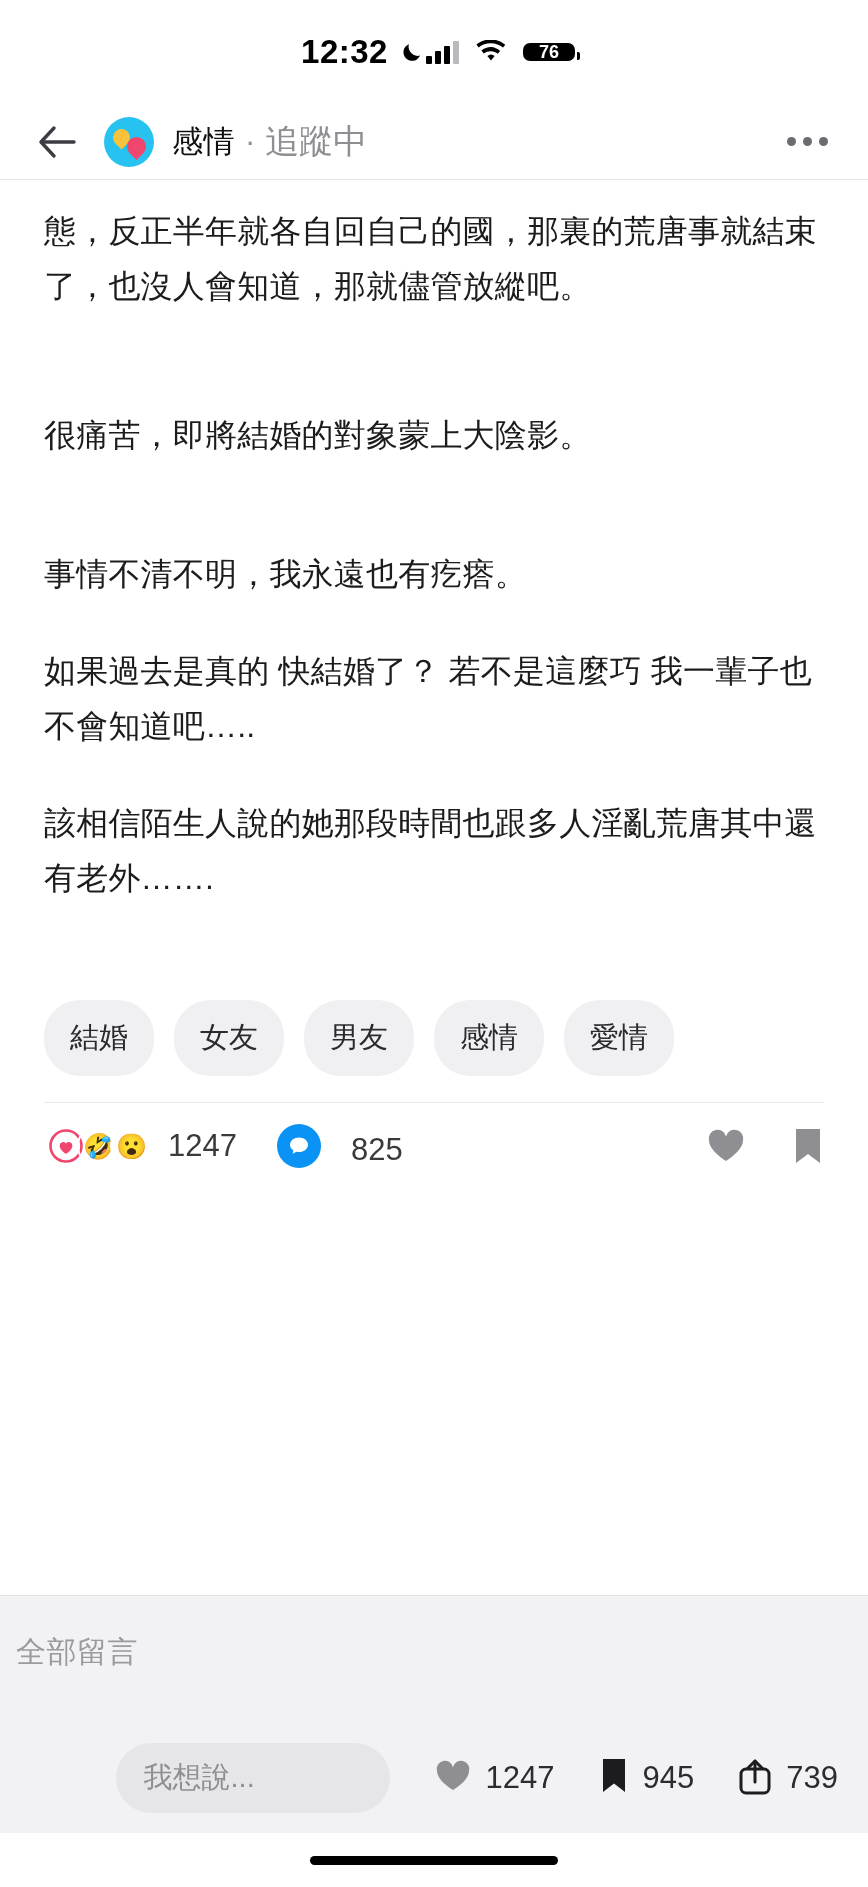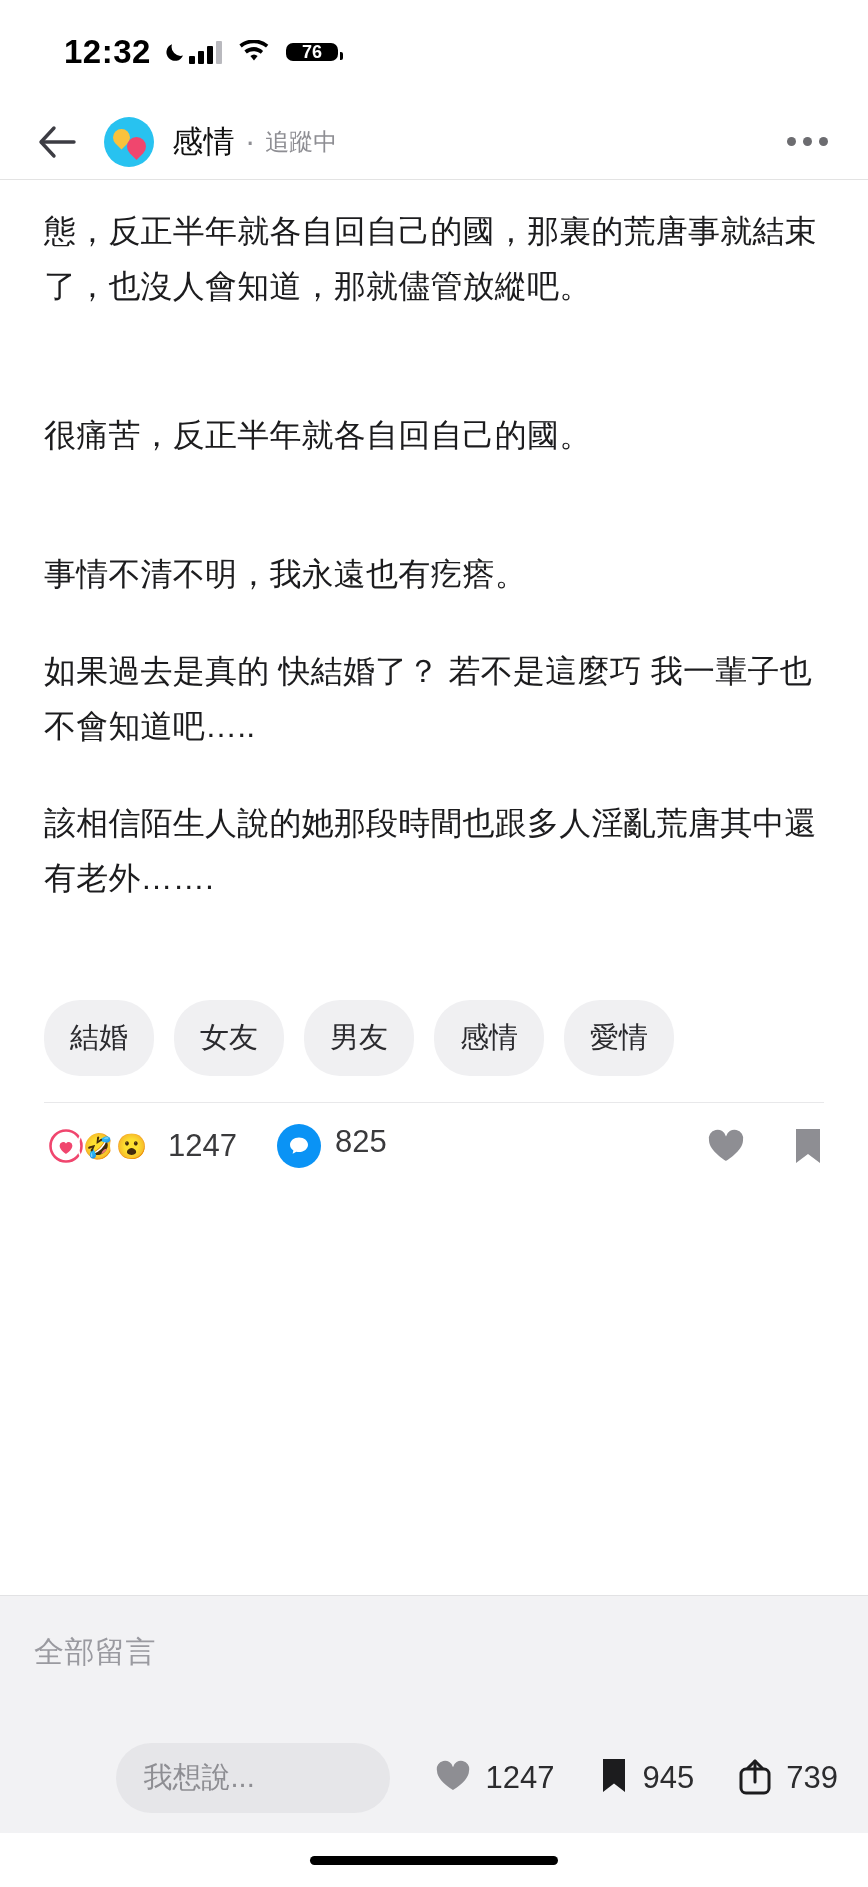--- a/index.html
+++ b/index.html
@@ -23,21 +23,21 @@
     background: #ffffff;
     position: relative;
   }
 
   
   .status-bar {
     height: 104px;
     flex: 0 0 104px;
     display: flex;
     align-items: center;
-    justify-content: flex-start;
+    justify-content: center;
     padding: 0 56px 0 64px;
     box-sizing: border-box;
   }
   .status-left {
     display: flex;
     align-items: center;
     gap: 12px;
   }
   .status-time {
     font-size: 33px;
@@ -150,21 +150,21 @@
     color: #111;
     letter-spacing: 0.5px;
     white-space: nowrap;
   }
   .nav-dot {
     margin: 0 10px;
     font-size: 31px;
     color: #8e8e93;
   }
   .nav-sub {
-    font-size: 24px;
+    font-size: 34px;
     color: #8e8e93;
     white-space: nowrap;
   }
   .nav-spacer { flex: 1 1 auto; }
   .more-dots {
     display: flex;
     gap: 7px;
     align-items: center;
     cursor: pointer;
   }
@@ -246,22 +246,23 @@
   .emoji-chip + .emoji-chip { margin-left: -11px; }
   .chip-heart { background: #fff; border-color: #fff; }
   .chip-heart svg { display: block; }
   .count-text {
     font-size: 31px;
     color: #3a3a3c;
     margin-left: 14px;
   }
   .comment-group {
     display: flex;
-    align-items: flex-start;
+    align-items: flex-end;
     margin-left: 40px;
+    gap: 16px;
   }
   .comment-bubble {
     width: 44px;
     height: 44px;
     border-radius: 50%;
     background: #0a93f5;
     display: flex;
     align-items: center;
     justify-content: center;
   }
@@ -272,21 +273,21 @@
     cursor: pointer;
     display: flex;
     align-items: center;
   }
 
   
   .comments-section {
     margin-top: 20px;
     background: #f2f2f4;
     border-top: 1px solid #e2e2e4;
-    padding: 36px 34px 0 34px;
+    padding: 36px 34px 0 16px;
     box-sizing: border-box;
     flex: 0 0 auto;
   }
   .comments-title {
     font-size: 30px;
     color: #9a9aa0;
     letter-spacing: 0.5px;
   }
 
   
@@ -386,21 +387,21 @@
     <div class="more-dots">
       <span></span>
         <span></span>
         <span></span>
     </div>
   </div>
 
   <div class="content">
     <p class="para p1">態，反正半年就各自回自己的國，那裏的荒唐事就結束了，也沒人會知道，那就儘管放縱吧。</p>
     <div class="gap-big"></div>
-    <p class="para">很痛苦，反正半年就各自回自己的國。</p>
+    <p class="para">很痛苦，即將結婚的對象蒙上大陰影。</p>
     <div class="gap-mid"></div>
     <div class="gap-mid"></div>
     <p class="para">事情不清不明，我永遠也有疙瘩。</p>
     <div class="gap-mid"></div>
     <p class="para">如果過去是真的 快結婚了？ 若不是這麼巧 我一輩子也不會知道吧…..</p>
     <div class="gap-mid"></div>
     <p class="para">該相信陌生人說的她那段時間也跟多人淫亂荒唐其中還有老外…….</p>
     <div class="gap-mid"></div>
 
     <div class="tags" style="padding:0;">

